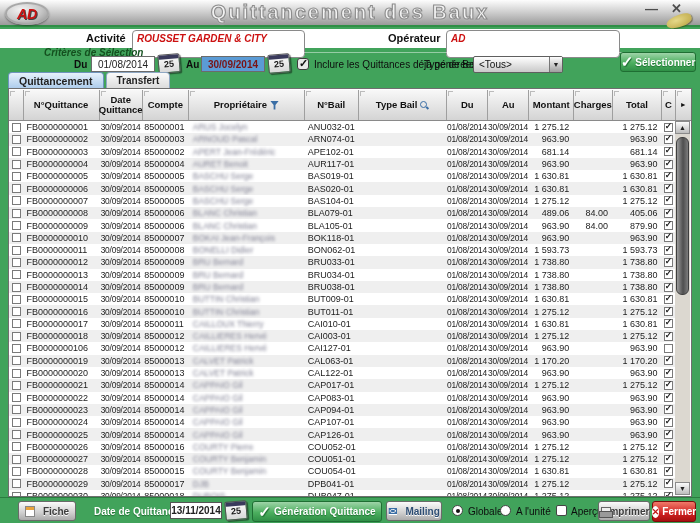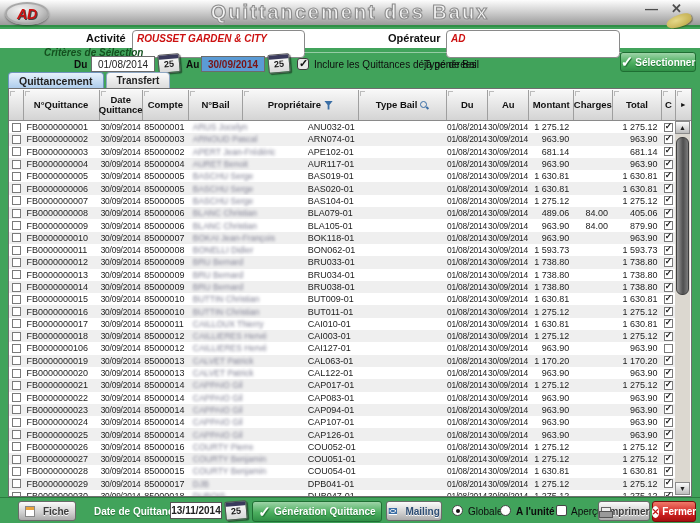--- a/index.html
+++ b/index.html
@@ -188,42 +188,46 @@
     <div class="cal" style="left:268px;">
       <div class="page"></div>
         <div class="bar"></div>
         <div class="day">25</div>
     </div>
     <div class="chk" style="left:297px;">
         <span class="mark">✓</span>
       </div>
     <div class="c-text" style="left:314px;">Inclure les Quittances déjà générées</div>
     <div class="c-lbl" style="left:424px; font-weight:normal;">Type de Bail</div>
+    <div class="combo" style="left:473px;">
+      <span>&lt;Tous&gt;</span>
+      <span class="arrow">▼</span>
+    </div>
     <div class="btn-select">
       <span class="ck">✓</span>
       <span>Sélectionner</span>
     </div>
   </div>
 
   <div class="tabs">
     <div class="tab active">Quittancement</div>
     <div class="tab">Transfert</div>
   </div>
 
   <div class="tblwrap">
     <div class="thead">
       <div class="th w-cb"></div>
       <div class="th w-num">N°Quittance</div>
       <div class="th w-dq">Date Quittance</div>
       <div class="th w-cpt">Compte</div>
-      <div class="th w-bail">N°Bail</div>
       <div class="th w-prop">
         <span>Propriétaire</span>
           <span class="funnel"></span>
       </div>
+      <div class="th w-bail">N°Bail</div>
       <div class="th w-tb">
         <span>Type Bail</span>
           <span class="mag"></span>
       </div>
       <div class="th w-du">Du</div>
       <div class="th w-au">Au</div>
       <div class="th w-mt">Montant</div>
       <div class="th w-ch">Charges</div>
       <div class="th w-tot">Total</div>
       <div class="th w-c">C</div>
@@ -965,21 +969,21 @@
       <span class="ck">✓</span>
       <span>Génération Quittance</span>
     </div>
     <div class="gbtn btn-mail">
       <span class="mail-ico">✉</span>
       <span>Mailing</span>
     </div>
     <div class="radio sel" style="left:452px;"></div>
     <div class="f-opt" style="left:468px;">Globale</div>
     <div class="radio" style="left:500px;"></div>
-    <div class="f-opt" style="left:516px;font-weight:bold;">A l'unité</div>
+    <div class="f-opt" style="left:516px;">A l'unité</div>
     <div class="sq" style="left:556px;"></div>
     <div class="f-opt" style="left:571px;">Aperçu</div>
     <div class="gbtn btn-imp">
       <span class="prn-ico"></span>
       <span>Imprimer</span>
     </div>
     <div class="btn-fermer">
       <span class="x-ico">✕</span>
       <span>Fermer</span>
     </div>

